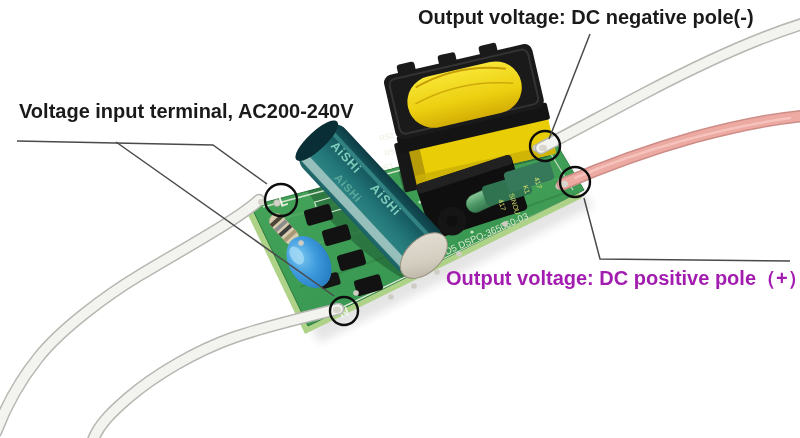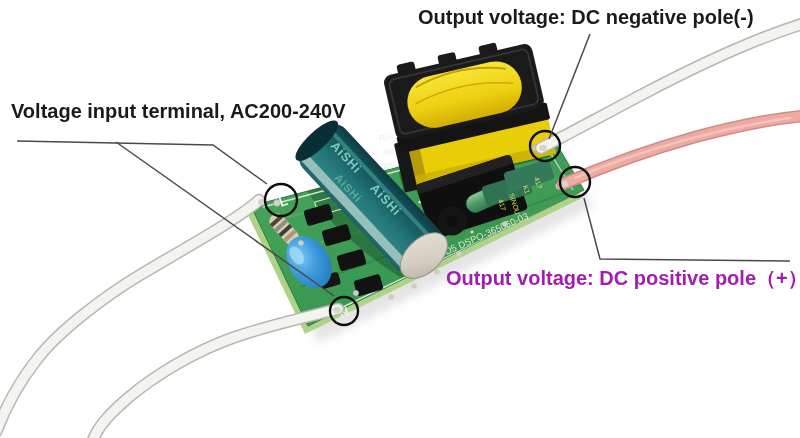--- a/index.html
+++ b/index.html
@@ -2,21 +2,21 @@
 <html><head>
 <meta charset="utf-8">
 <style>
   html,body{margin:0;padding:0;background:#ffffff;}
   .scene{position:relative;width:800px;height:438px;background:#ffffff;overflow:hidden;
          font-family:"Liberation Sans", sans-serif;}
   .scene svg{position:absolute;left:0;top:0;}
   .callout-label{position:absolute;white-space:nowrap;font-size:20px;letter-spacing:0;
                  color:#1a1a1a;font-weight:700;text-align:center;}
   .label-top{left:418px;top:6px;}
-  .label-left{left:11px;top:100px;}
+  .label-left{left:19px;top:100px;}
   .label-right{left:446px;top:265px;color:#a21caf;}
 </style>
 </head>
 <body>
 
 <div class="scene">
 
 <svg width="800" height="438" viewBox="0 0 800 438">
   <defs>
     <linearGradient id="boardGrad" x1="0" y1="0" x2="1" y2="1">

